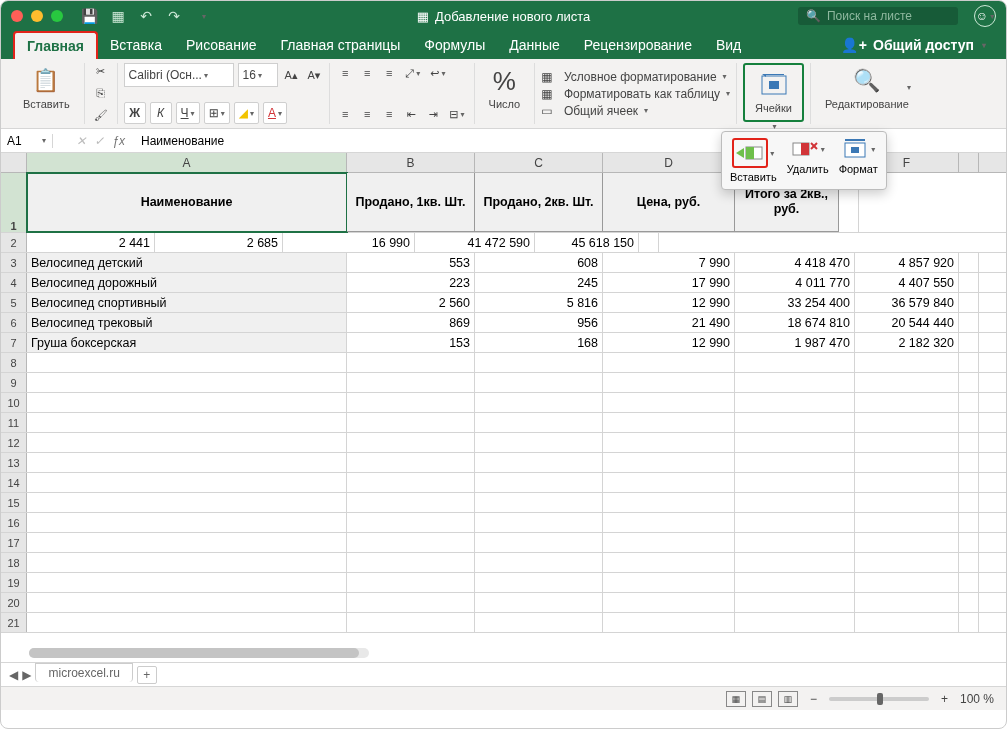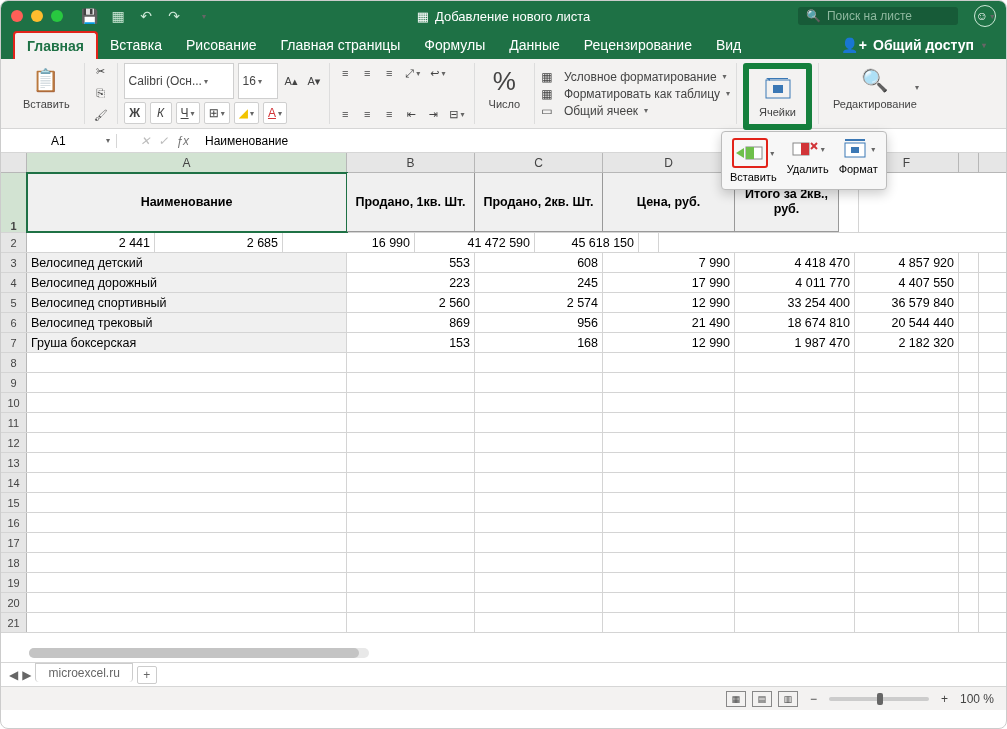--- a/index.html
+++ b/index.html
@@ -25,36 +25,36 @@
 
 
 .ribbon { background: #f3f2f1; height: 70px; border-bottom: 1px solid #d6d6d6; display: flex; align-items: stretch; padding: 4px 8px; font-size: 11px; color: #444; }
 .group { display: flex; flex-direction: column; justify-content: space-between; padding: 0 6px; border-right: 1px solid #ddd; }
 .group:last-child { border-right: none; }
 .group-row { display: flex; gap: 4px; align-items: center; }
 .btn { border: 1px solid #cfcfcf; background: #fff; border-radius: 2px; padding: 2px 4px; min-width: 22px; height: 22px; display: flex; align-items: center; justify-content: center; font-size: 12px; cursor: pointer; }
 .btn-nb { border: none; background: transparent; padding: 2px 3px; min-width: 18px; height: 20px; display: flex; align-items: center; justify-content: center; cursor: pointer; }
 .big-btn { display: flex; flex-direction: column; align-items: center; justify-content: center; gap: 3px; padding: 4px 8px; cursor: pointer; }
 .big-icon { width: 30px; height: 28px; display: flex; align-items: center; justify-content: center; font-size: 22px; }
-.font-sel { border: 1px solid #cfcfcf; background: #fff; padding: 2px 4px; font-size: 12px; height: 36px; display: flex; align-items: center; }
+.font-sel { border: 1px solid #cfcfcf; background: #fff; padding: 2px 4px; font-size: 12px; height: 24px; display: flex; align-items: center; }
 .dd { font-size: 8px; color: #666; margin-left: 2px; }
 
 
-.cells-wrap { position: relative; border: 6px solid #15803d; border-radius: 3px; padding: 2px; }
+.cells-wrap { position: relative; border: 2px solid #15803d; border-radius: 3px; padding: 2px; }
 
 
 .cells-popup { position: absolute; top: 130px; left: 720px; background: #f7f7f7; border: 1px solid #bcbcbc; border-radius: 4px; box-shadow: 0 4px 12px rgba(0,0,0,0.2); padding: 6px 8px; display: flex; gap: 10px; font-size: 11px; z-index: 50; }
 .pop-item { display: flex; flex-direction: column; align-items: center; gap: 3px; cursor: pointer; }
 .pop-split { display: flex; align-items: center; }
 .pop-main { border: 2px solid #e2231a; border-radius: 3px; padding: 2px; }
 .pop-icon { width: 28px; height: 22px; display: flex; align-items: center; justify-content: center; }
 
 
 .formula-bar { height: 24px; border-bottom: 1px solid #d6d6d6; display: flex; align-items: center; font-size: 12px; }
-.name-box { width: 72px; border-right: 1px solid #d6d6d6; padding: 0 6px; display: flex; align-items: center; justify-content: space-between; margin-left: 44px; }
+.name-box { width: 52px; border-right: 1px solid #d6d6d6; padding: 0 6px; display: flex; align-items: center; justify-content: space-between; }
 .fx { width: 80px; display: flex; align-items: center; justify-content: flex-end; gap: 8px; padding: 0 8px; color: #777; font-style: italic; }
 .formula-input { flex: 1; padding: 0 8px; }
 
 
 .grid-area { position: relative; height: 509px; overflow: hidden; background: #fff; }
 .col-headers { display: flex; background: #e6e6e6; border-bottom: 1px solid #b7b7b7; height: 20px; font-size: 12px; color: #444; }
 .corner { width: 26px; border-right: 1px solid #b7b7b7; background: #e6e6e6; }
 .ch { border-right: 1px solid #b7b7b7; display: flex; align-items: center; justify-content: center; }
 .ch.active { background: #d2e3d2; }
 .row { display: flex; height: 20px; border-bottom: 1px solid #d4d4d4; font-size: 12.5px; }
@@ -287,21 +287,21 @@
         <div class="cell wC num" data-name="cell">245</div>
         <div class="cell wD num" data-name="cell">17 990</div>
         <div class="cell wE num" data-name="cell">4 011 770</div>
         <div class="cell wF num" data-name="cell">4 407 550</div>
         <div class="cell wG" data-name="cell"></div>
       </div>
       <div class="row" data-name="table-row">
         <div class="rh" data-name="row-header">5</div>
         <div class="cell wA data-name" data-name="cell">Велосипед спортивный</div>
         <div class="cell wB num" data-name="cell">2 560</div>
-        <div class="cell wC num" data-name="cell">2 574</div>
+        <div class="cell wC num" data-name="cell">5 816</div>
         <div class="cell wD num" data-name="cell">12 990</div>
         <div class="cell wE num" data-name="cell">33 254 400</div>
         <div class="cell wF num" data-name="cell">36 579 840</div>
         <div class="cell wG" data-name="cell"></div>
       </div>
       <div class="row" data-name="table-row">
         <div class="rh" data-name="row-header">6</div>
         <div class="cell wA data-name" data-name="cell">Велосипед трековый</div>
         <div class="cell wB num" data-name="cell">869</div>
         <div class="cell wC num" data-name="cell">956</div>

